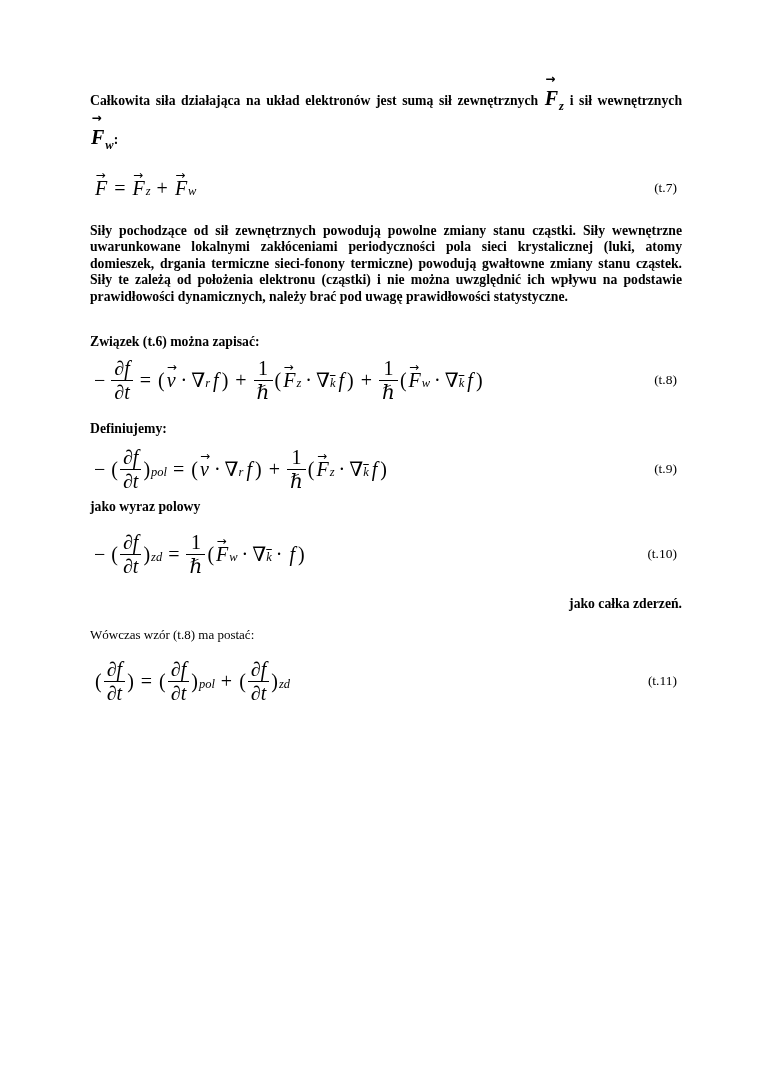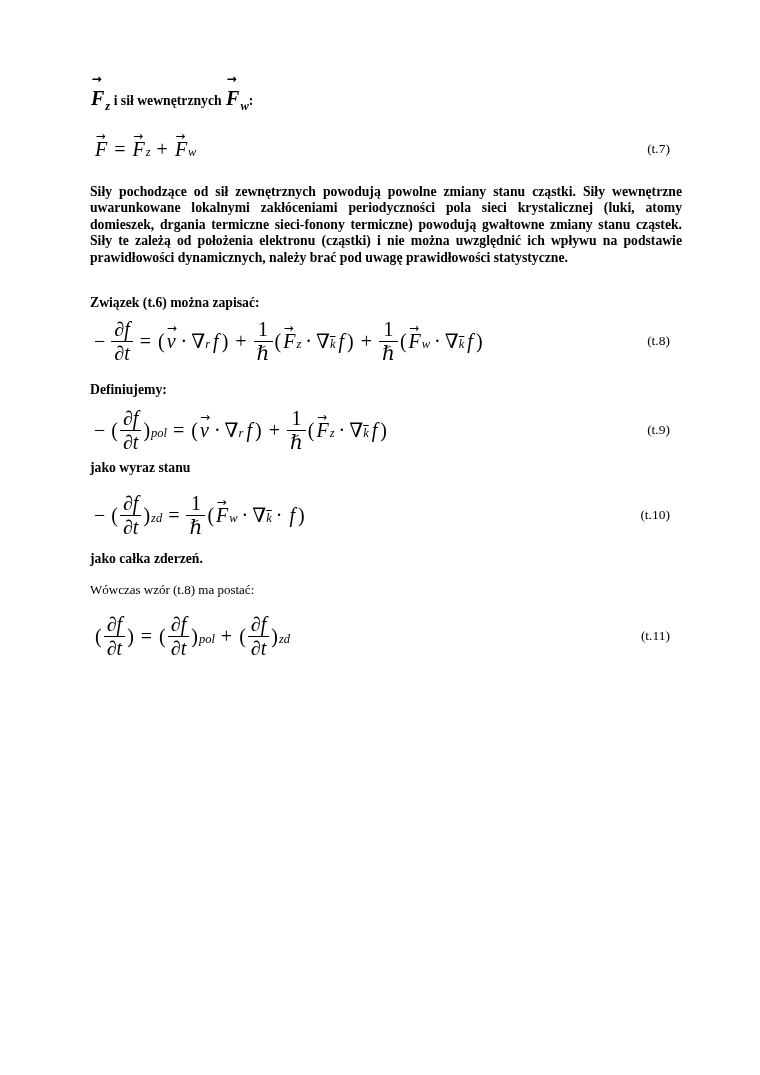--- a/index.html
+++ b/index.html
@@ -34,21 +34,21 @@
     position: relative;
     display: flex;
     align-items: center;
     font-size: 20px;
     margin-left: 4px;
     width: 588px;
   }
   .eq .run { line-height: 24px; display: inline-flex; align-items: baseline; }
   .eqlabel {
     position: absolute;
-    right: 12px;
+    right: 5px;
     top: 50%;
     transform: translateY(-50%);
     font-size: 13.5px;
     font-weight: normal;
     font-style: normal;
   }
 
   
   .it { font-style: italic; }
   .mi { padding-right: 5px; }
@@ -81,31 +81,32 @@
 
   
   .eq7  { margin-top: 12px; min-height: 36px; }
   .p2   { margin-top: 17px; }
   .h-zwiazek { margin-top: 28px; }
   .eq8  { margin-top: 5px;  min-height: 50px; }
   .h-definiujemy { margin-top: 15px; }
   .eq9  { margin-top: 7px;  min-height: 50px; }
   .h-pole { margin-top: 4px; }
   .eq10 { margin-top: 14px; min-height: 50px; }
-  .h-zderzen { margin-top: 10px; }
+  .h-zderzen { margin-top: 16px; text-align: right; }
   .h-wowczas { margin-top: 14px; }
   .eq11 { margin-top: 13px; min-height: 50px; }
 </style>
 </head>
 <body>
 
 <div class="page">
   <div class="content">
 
     <p class="par p1">
+      <span>Całkowita siła działająca na układ elektronów jest sumą sił zewnętrznych</span>
       <span class="imath"><span class="vec"><span class="ar">→</span><span class="it">F</span></span><sub class="sv">z</sub></span>
       <span>i sił wewnętrznych</span>
       <span class="imath"><span class="vec"><span class="ar">→</span><span class="it">F</span></span><sub class="sv">w</sub></span><span>:</span>
     </p>
 
     <div class="eq eq7">
       <span class="run">
           <span class="vec"><span class="ar">→</span><span class="it">F</span></span>
           <span class="op">=</span>
           <span class="vec"><span class="ar">→</span><span class="it">F</span></span>
@@ -206,21 +207,21 @@
           <sub class="sv">z</sub>
           <span class="dot">·</span>
           <span>∇</span>
           <sub class="sv sk">k</sub>
           <span class="fv">f</span>
           <span class="pr">)</span>
         </span>
       <span class="eqlabel">(t.9)</span>
     </div>
 
-    <p class="heading h-pole">jako wyraz stanu</p>
+    <p class="heading h-pole">jako wyraz polowy</p>
 
     <div class="eq eq10">
       <span class="run">
           <span class="mi">−</span>
           <span class="pr">(</span>
         </span>
       <span class="frac">
           <span class="num it">∂f</span>
           <span class="den it">∂t</span>
         </span>

